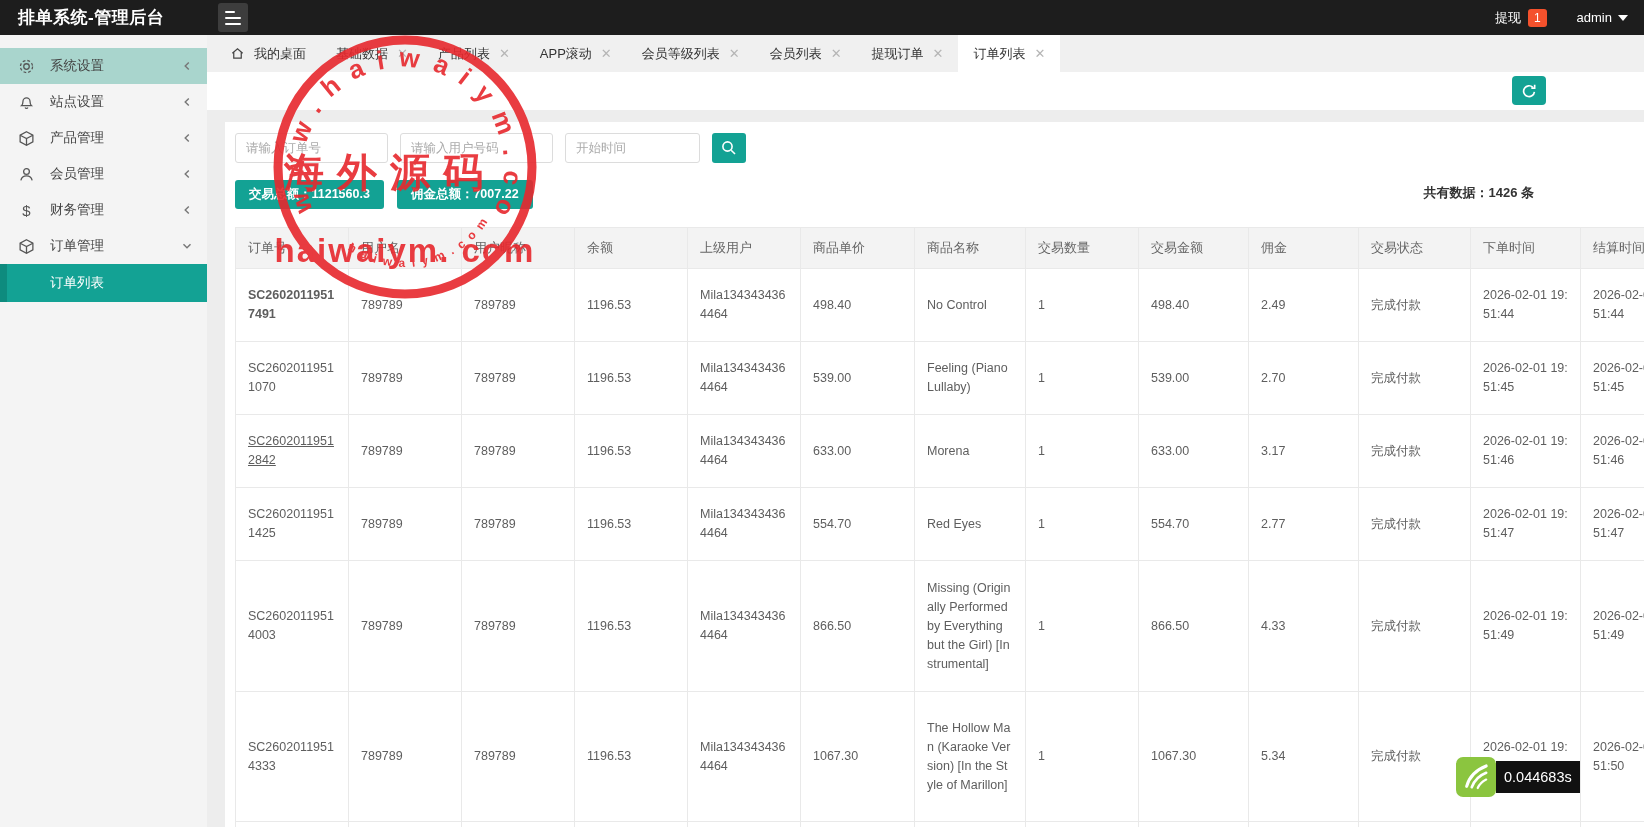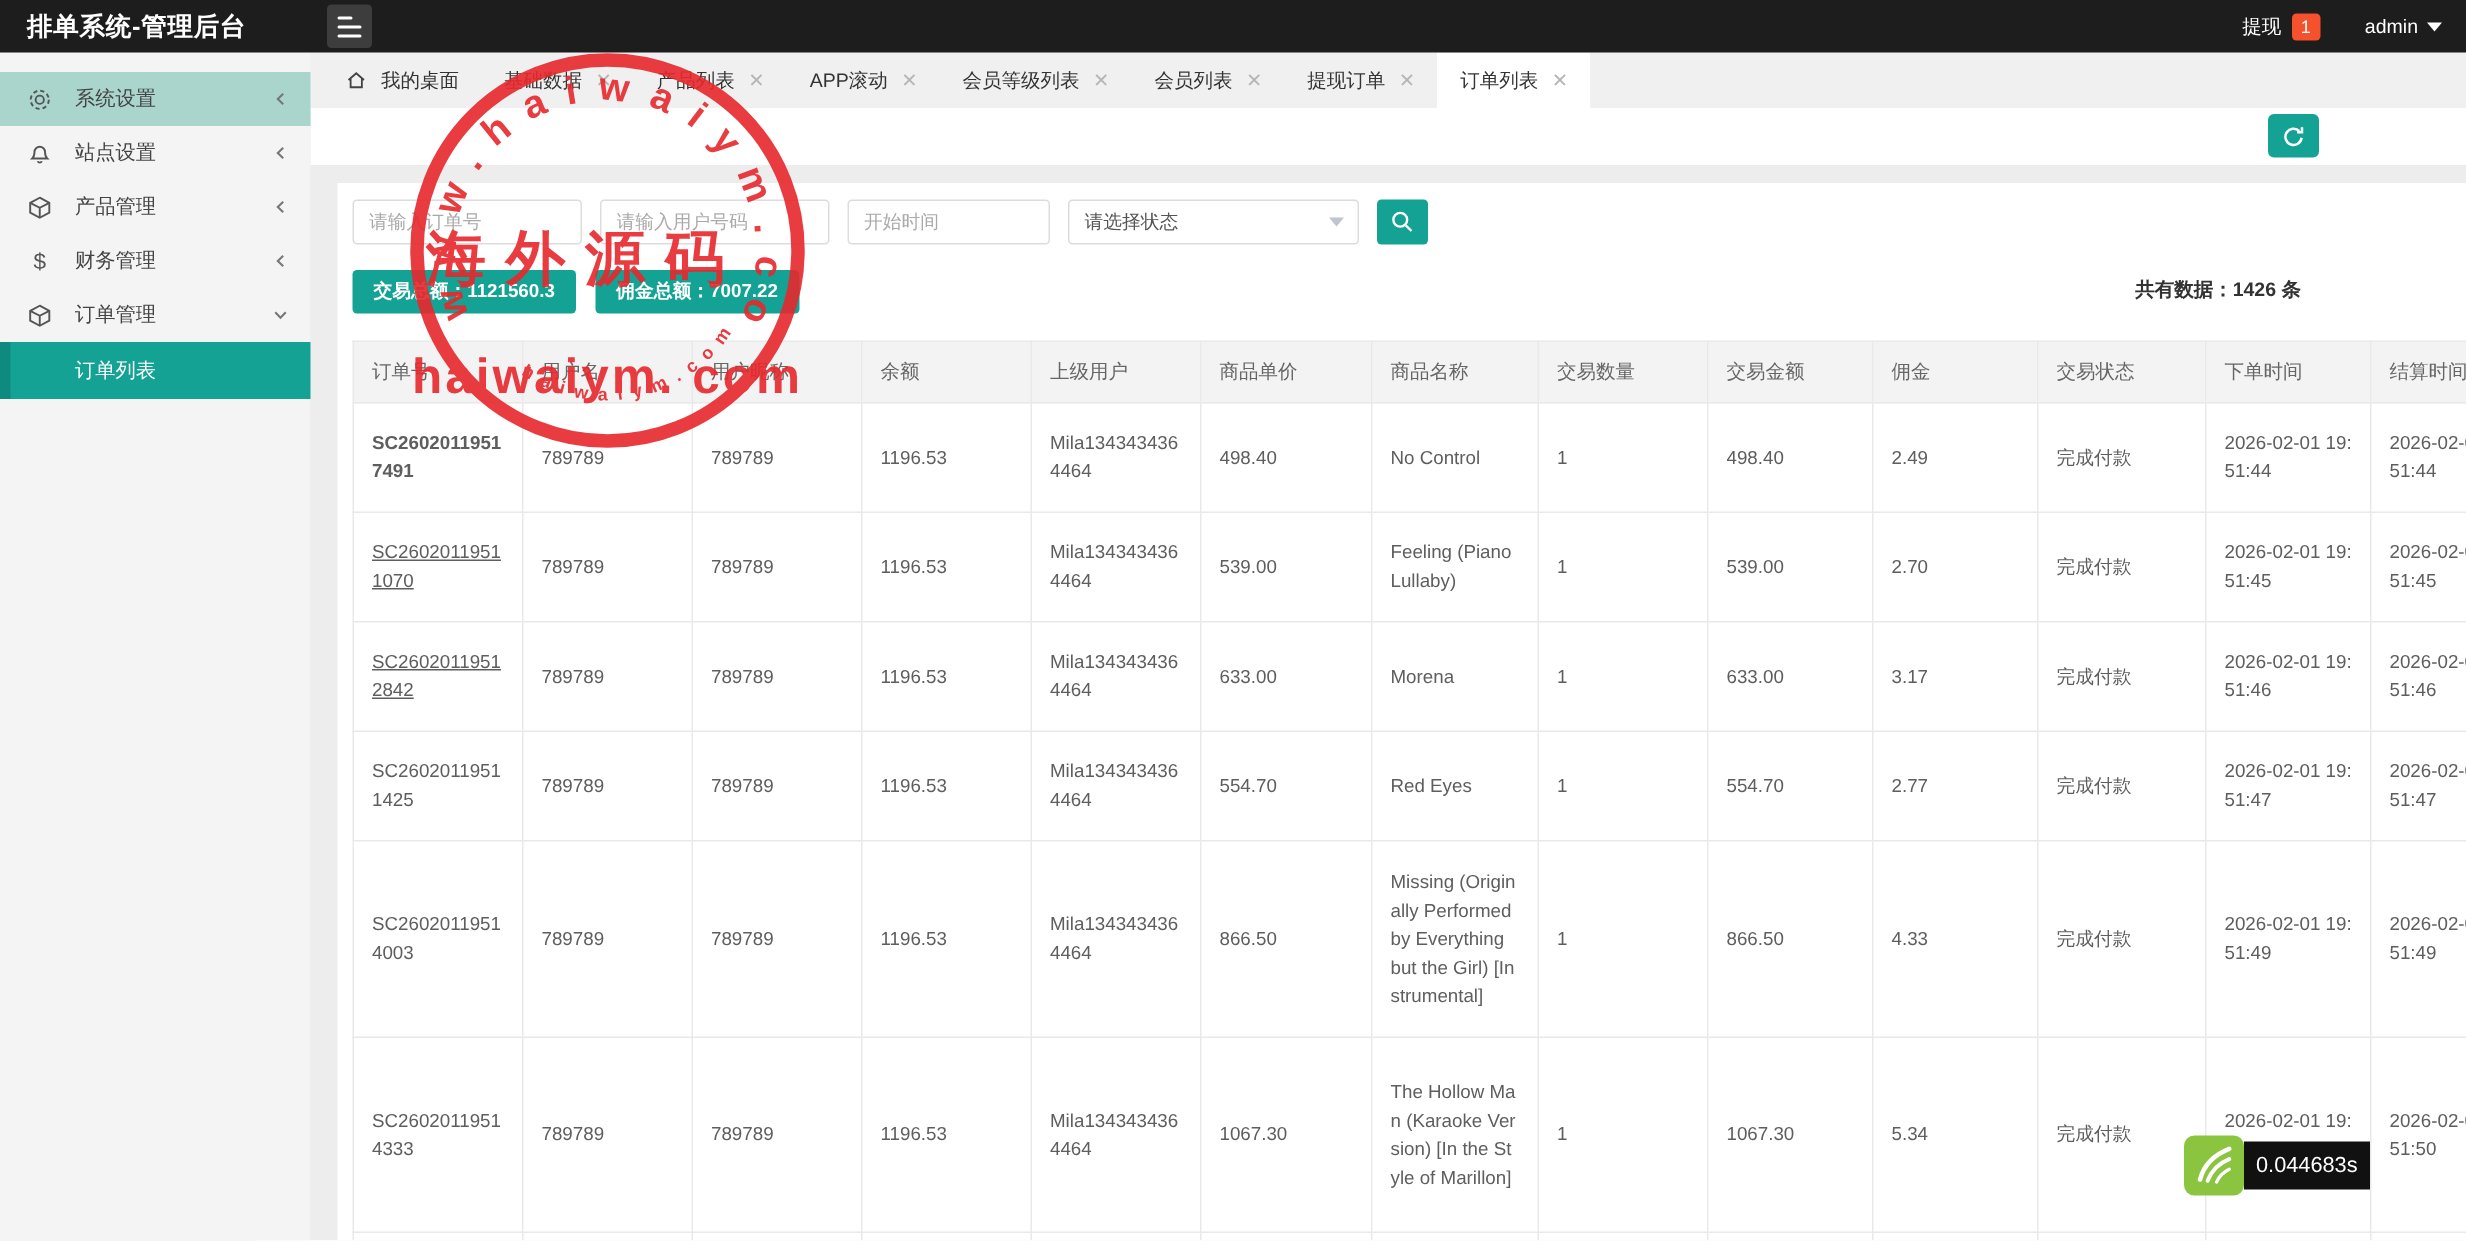--- a/index.html
+++ b/index.html
@@ -131,20 +131,34 @@
           </span>
           <span class="slabel">产品管理</span>
           <span class="chev">
             <svg width="12" height="12" viewBox="0 0 12 12">
               <path d="M7.8 2.5 4.2 6l3.6 3.5"></path>
             </svg>
           </span>
         </div>
         <div class="side-item">
           <span class="sicon">
+            <svg width="17" height="17" viewBox="0 0 16 16">
+              <circle cx="8" cy="5.1" r="2.7"></circle>
+              <path d="M2.7 13.6c.6-2.9 2.7-4.3 5.3-4.3s4.7 1.4 5.3 4.3"></path>
+            </svg>
+          </span>
+          <span class="slabel">会员管理</span>
+          <span class="chev">
+            <svg width="12" height="12" viewBox="0 0 12 12">
+              <path d="M7.8 2.5 4.2 6l3.6 3.5"></path>
+            </svg>
+          </span>
+        </div>
+        <div class="side-item">
+          <span class="sicon">
             <span style="font-size:15px;color:#555;line-height:1;">$</span>
           </span>
           <span class="slabel">财务管理</span>
           <span class="chev">
             <svg width="12" height="12" viewBox="0 0 12 12">
               <path d="M7.8 2.5 4.2 6l3.6 3.5"></path>
             </svg>
           </span>
         </div>
         <div class="side-item">
@@ -213,24 +227,20 @@
           </svg>
       </span>
     </div>
   </div>
 
   <div class="panel">
     <div class="filters">
       <input class="f-input in-order" placeholder="请输入订单号" style="">
       <input class="f-input in-user" placeholder="请输入用户号码" style="">
       <input class="f-input in-time" placeholder="开始时间" style="">
-      <div class="f-select">
-        <span>请选择状态</span>
-        <span class="sel-caret"></span>
-      </div>
       <button class="search-btn">
         <span style="display:inline-flex;">
           <svg width="18" height="18" viewBox="0 0 18 18">
               <circle cx="7.5" cy="7.5" r="4.6"></circle>
               <path d="M11.2 11.2 15 15"></path>
             </svg>
         </span>
       </button>
     </div>
 
@@ -284,21 +294,21 @@
             <td style="height: 56px;">498.40</td>
             <td style="height: 56px;">No Control</td>
             <td style="height: 56px;">1</td>
             <td style="height: 56px;">498.40</td>
             <td style="height: 56px;">2.49</td>
             <td style="height: 56px;">完成付款</td>
             <td style="height: 56px;">2026-02-01 19:51:44</td>
             <td style="height: 56px;">2026-02-01 19:51:44</td>
           </tr>
           <tr>
-            <td style="height: 56px; text-decoration: underline;">SC26020119511070</td>
+            <td style="height: 56px;">SC26020119511070</td>
             <td style="height: 56px;">789789</td>
             <td style="height: 56px;">789789</td>
             <td style="height: 56px;">1196.53</td>
             <td style="height: 56px;">Mila1343434364464</td>
             <td style="height: 56px;">539.00</td>
             <td style="height: 56px;">Feeling (Piano Lullaby)</td>
             <td style="height: 56px;">1</td>
             <td style="height: 56px;">539.00</td>
             <td style="height: 56px;">2.70</td>
             <td style="height: 56px;">完成付款</td>

